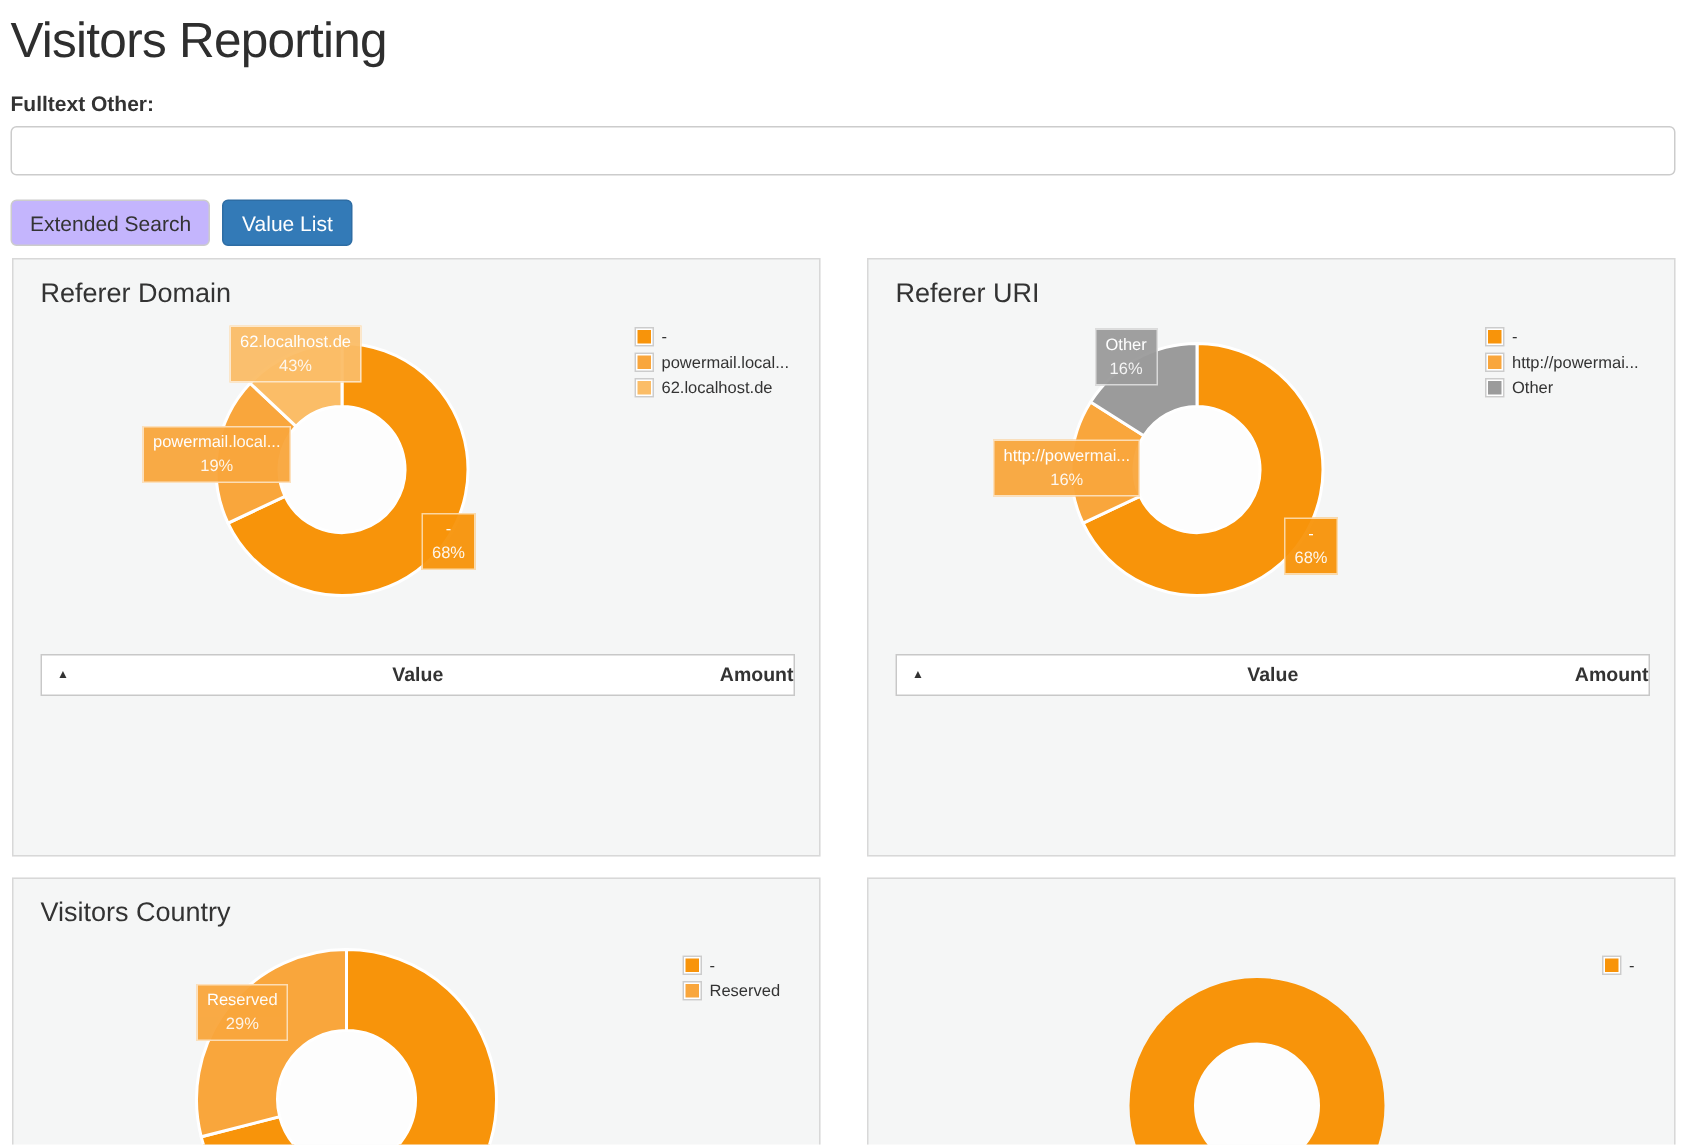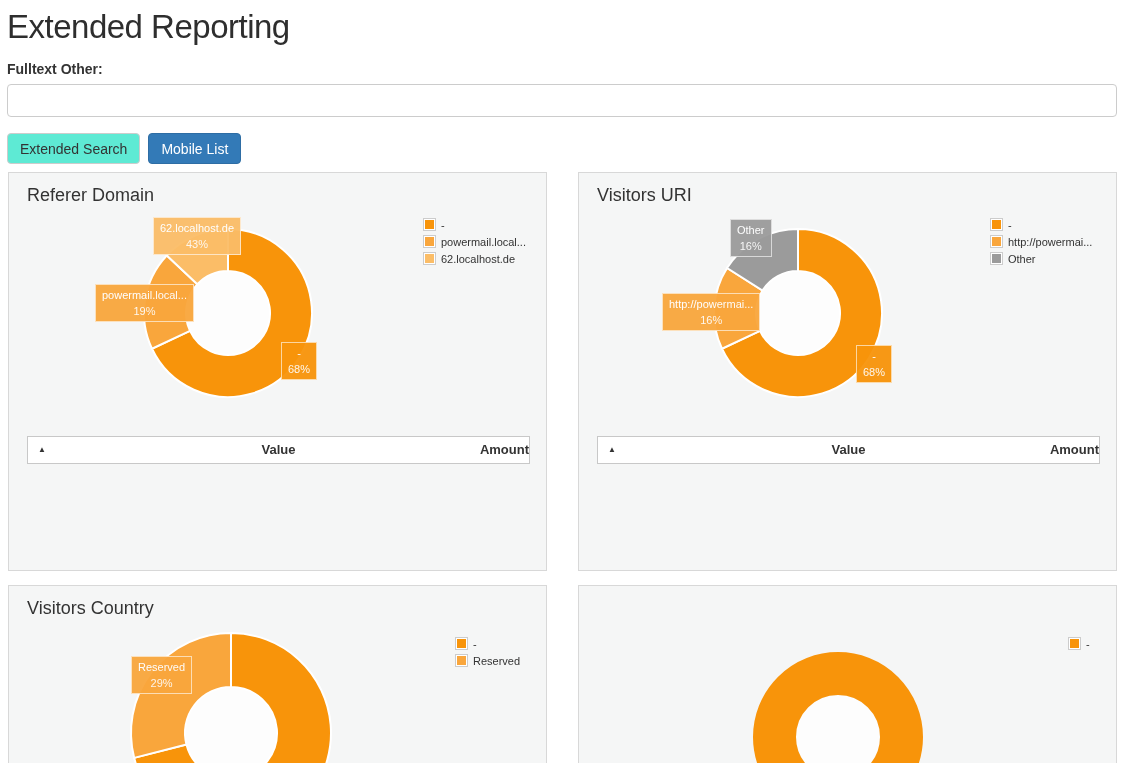--- a/index.html
+++ b/index.html
@@ -6,21 +6,21 @@
   html,body { width:1123px; height:763px; overflow:hidden; background:#fff;
     font-family:"Liberation Sans", sans-serif; color:#333; }
   .page { padding:0 6px 0 7px; }
   h1.page-title { margin-top:8px; font-size:33px; font-weight:400; color:#2e2e2e; letter-spacing:-0.5px; }
   .search-label { display:block; margin-top:15px; font-size:14px; font-weight:bold; color:#333; }
   .search-input { margin-top:7px; width:100%; height:33px; border:1px solid #ccc; border-radius:4px;
     padding:6px 12px; font-size:14px; color:#555; outline:none; }
   .btn-row { margin-top:16px; display:flex; gap:8px; }
   .btn { height:31px; padding:5px 12px; font-size:14px; border-radius:4px; cursor:pointer;
     font-family:"Liberation Sans", sans-serif; line-height:20px; }
-  .btn-default { background:#5eead4; color:#333; border:1px solid #ccc; }
+  .btn-default { background:#c4b5fd; color:#333; border:1px solid #ccc; }
   .btn-primary { color:#fff; border:1px solid transparent; }
   h2.reporting-heading { margin-top:58px; font-size:22px; font-weight:400; color:#2e2e2e; }
   .panel-grid { margin-top:8px; margin-left:1px; display:grid; grid-template-columns:539px 539px;
     grid-auto-rows:auto; column-gap:31px; row-gap:14px; }
   .panel { position:relative; width:539px; background:#f5f6f6; border:1px solid #d8d8d8; overflow:hidden; }
   .panel.row1 { height:399px; }
   .panel.row2 { height:300px; }
   .panel-title { position:absolute; left:18px; top:12px; font-size:18px; font-weight:400; color:#333; }
   .chart-svg { position:absolute; left:0; top:0; }
   .dlabel { position:absolute; z-index:3; border:1px solid rgba(255,255,255,0.65); color:#fff;
@@ -36,28 +36,28 @@
   .tbl-header .sort-ico { position:absolute; left:10px; top:50%; transform:translateY(-55%);
     font-size:8px; color:#333; cursor:pointer; }
   .tbl-header .val { position:absolute; left:0; right:0; top:0; bottom:0; text-align:center;
     line-height:26px; cursor:pointer; }
   .tbl-header .amt { position:absolute; right:0; top:0; bottom:0; line-height:26px; cursor:pointer; }
 </style>
 </head>
 <body>
 
 <div class="page">
-  <h1 class="page-title">Extended Reporting</h1>
+  <h1 class="page-title">Visitors Reporting</h1>
 
   <label class="search-label">Fulltext Other:</label>
   <input class="search-input" type="text" value="" style="">
 
   <div class="btn-row">
     <button class="btn btn-default">Extended Search</button>
-    <button class="btn btn-primary" id="filter-btn" style="background: rgb(51, 122, 183); border-color: rgb(46, 109, 164);">Mobile List</button>
+    <button class="btn btn-primary" id="filter-btn" style="background: rgb(51, 122, 183); border-color: rgb(46, 109, 164);">Value List</button>
   </div>
 
 
   <div class="panel-grid">
 
     <div class="panel row1">
       <svg class="chart-svg" width="537" height="306">
           <circle cx="219" cy="140" r="42" fill="#fdfdfd"></circle>
           <path d="M219,56 A84,84 0 1 1 142.99452759285435,175.7654604914661 L180.99726379642718,157.88273024573306 A42,42 0 1 0 219,98 Z" fill="#f8940a" stroke="#ffffff" stroke-width="2"></path>
           <path d="M142.99452759285435,175.7654604914661 A84,84 0 0 1 157.76663529660146,82.49804310199012 L188.38331764830073,111.24902155099505 A42,42 0 0 0 180.99726379642718,157.88273024573306 Z" fill="#f9a63c" stroke="#ffffff" stroke-width="2"></path>
@@ -103,21 +103,21 @@
         </div>
       </div>
 
     <div class="panel row1">
       <svg class="chart-svg" width="537" height="306">
           <circle cx="219" cy="140" r="42" fill="#fdfdfd"></circle>
           <path d="M219,56 A84,84 0 1 1 142.99452759285435,175.7654604914661 L180.99726379642718,157.88273024573306 A42,42 0 1 0 219,98 Z" fill="#f8940a" stroke="#ffffff" stroke-width="2"></path>
           <path d="M142.99452759285435,175.7654604914661 A84,84 0 0 1 148.07645425783073,94.99054922176427 L183.53822712891537,117.49527461088213 A42,42 0 0 0 180.99726379642718,157.88273024573306 Z" fill="#f9a63c" stroke="#ffffff" stroke-width="2"></path>
           <path d="M148.07645425783073,94.99054922176427 A84,84 0 0 1 219.00000000000006,56 L219.00000000000003,98 A42,42 0 0 0 183.53822712891537,117.49527461088213 Z" fill="#9b9b9b" stroke="#ffffff" stroke-width="2"></path>
         </svg>
-      <span class="panel-title">Visitors URI</span>
+      <span class="panel-title">Referer URI</span>
       <div class="tbl-header">
         <span class="sort-ico">▲</span>
         <span class="val">Value</span>
         <span class="amt">Amount</span>
       </div>
     <div class="dlabel" style="left: 277px; top: 172px; background: rgb(248, 148, 10);">
           <div>-</div>
           <div class="pct">68%</div>
         </div>
         <div class="dlabel" style="left: 83px; top: 120px; background: rgb(249, 166, 60);">

